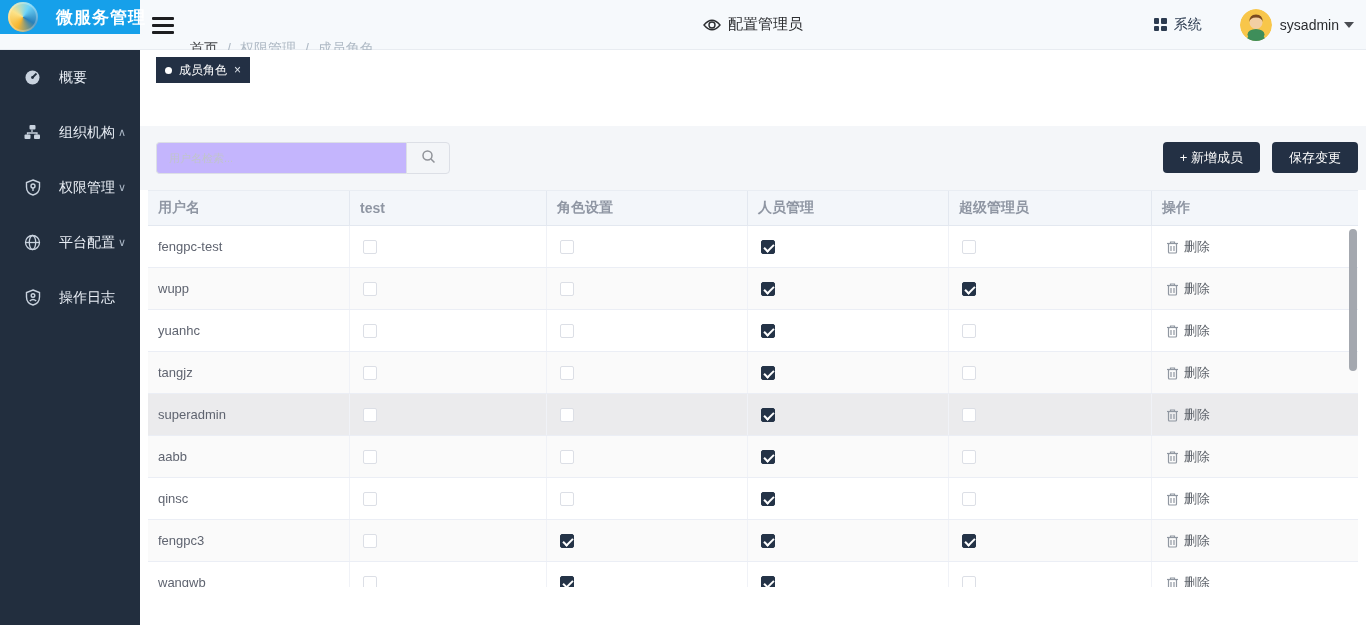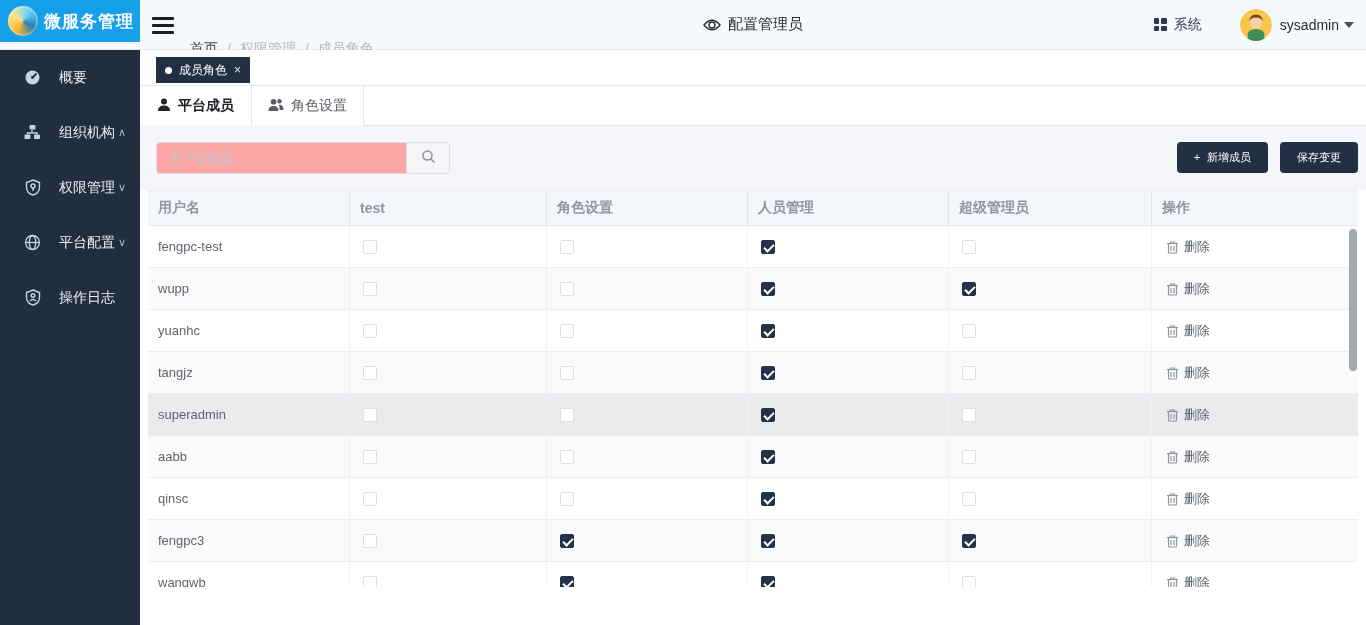--- a/index.html
+++ b/index.html
@@ -1,21 +1,21 @@
 <!DOCTYPE html>
 <html><head>
 <meta charset="utf-8">
 <style>
   * { margin:0; padding:0; box-sizing:border-box; }
   html,body { width:1366px; height:625px; font-family:"Liberation Sans","DejaVu Sans",sans-serif; background:#fff; overflow:hidden; }
   .app { position:relative; width:1366px; height:625px; }
 
   
   .header { position:absolute; top:0; left:0; width:1366px; height:50px; background:#f6f9fc; border-bottom:1px solid #e8ecf1; }
-  .logo { position:absolute; top:0; left:0; width:140px; height:42px; background:#16a0ea; display:flex; align-items:center; padding-left:8px; gap:6px; }
+  .logo { position:absolute; top:0; left:0; width:140px; height:34px; background:#16a0ea; display:flex; align-items:center; padding-left:8px; gap:18px; }
   .logo-swirl { width:30px; height:30px; border-radius:50%; background:conic-gradient(from 210deg,#f7b733,#fce38a,#6dd5fa,#2980b9,#f7b733); box-shadow:inset 0 0 0 2px rgba(255,255,255,.25); flex:0 0 auto; }
   .logo-text { color:#fff; font-size:17px; font-weight:bold; letter-spacing:1px; white-space:nowrap; }
   .header-right { position:absolute; left:140px; right:0; top:0; height:49px; }
   .hamburger { position:absolute; left:12px; top:14px; width:22px; height:22px; cursor:pointer; display:flex; flex-direction:column; justify-content:center; gap:4px; }
   .hamburger span { display:block; height:3px; background:#1d1e20; border-radius:1px; }
   .breadcrumb { position:absolute; left:50px; top:0; height:49px; display:flex; align-items:center; gap:9px; font-size:14px;margin-top:24px; }
   .crumb-home { color:#424447; }
   .crumb-sep, .crumb { color:#aeb9c4; }
   .center-title { position:absolute; left:50%; top:0; height:49px; transform:translateX(-50%); display:flex; align-items:center; gap:7px; color:#2b2d30; font-size:15px; }
   .eye-icon svg { display:block; }
@@ -43,25 +43,25 @@
   .tag-chip { position:absolute; left:16px; top:7px; height:26px; background:#233044; color:#fff; font-size:12px; display:flex; align-items:center; gap:7px; padding:0 9px; cursor:pointer; }
   .tag-dot { width:7px; height:7px; border-radius:50%; background:#fff; }
   .tag-close { font-size:12px; line-height:1; cursor:pointer; color:#dfe5ec; }
 
   .tabs { position:absolute; top:35px; left:0; right:0; height:41px; border-top:1px solid #e6eaf0; border-bottom:1px solid #dfe4ed; background:#fff; display:flex; }
   .tab { width:112px; height:40px; display:flex; align-items:center; justify-content:center; gap:7px; font-size:14px; border-right:1px solid #e6eaf0; cursor:pointer; color:#585d66; background:#fff; }
   .tab.active { color:#23242a; font-weight:bold; margin-bottom:-1px; height:41px; border-bottom:1px solid #fff; }
 
   .toolbar { position:absolute; top:76px; left:0; right:0; height:64px; background:#f4f6f9; }
   .search-group { position:absolute; left:16px; top:16px; display:flex; }
-  .search-input { width:250px; height:32px; border:1px solid #dcdfe6; border-right:none; border-radius:4px 0 0 4px; background:#fca5a5; padding:0 12px; font-size:13px; color:#333; outline:none; font-family:inherit; }
+  .search-input { width:250px; height:32px; border:1px solid #dcdfe6; border-right:none; border-radius:4px 0 0 4px; background:#c4b5fd; padding:0 12px; font-size:11px; color:#333; outline:none; font-family:inherit; }
   .search-input::placeholder { color:#c0c4cc; }
   .search-btn { width:44px; height:32px; border:1px solid #dcdfe6; border-radius:0 4px 4px 0; background:#f3f5f8; display:flex; align-items:center; justify-content:center; cursor:pointer; }
   .btn-group { position:absolute; right:8px; top:16px; display:flex; gap:12px; }
-  .dark-btn { height:31px; background:#233044; color:#fff; border:none; border-radius:4px; font-size:11px; padding:7px 17px; cursor:pointer; font-family:Liberation Mono, monospace; white-space:nowrap; }
+  .dark-btn { height:31px; background:#233044; color:#fff; border:none; border-radius:4px; font-size:13px; padding:7px 17px; cursor:pointer; font-family:Liberation Sans, sans-serif; white-space:nowrap; }
 
   
   .table-wrap { position:absolute; top:140px; left:8px; right:8px; height:397px; overflow:hidden; border-top:1px solid #e9edf3; }
   .thead { display:flex; height:35px; background:#f3f6fa; border-bottom:1px solid #e3e8f0; }
   .th { display:flex; align-items:center; padding-left:10px; font-size:14px; color:#8f96a3; font-weight:bold; border-right:1px solid #e3e8f0; }
   .th:last-child { border-right:none; }
   .tbody { height:362px; overflow:hidden; position:relative; }
   .trow { display:flex; height:42px; border-bottom:1px solid #ebeef5; background:#fff; }
   .trow:nth-child(even) { background:#fafafa; }
   .trow.hover { background:#ebebed; }
@@ -194,42 +194,20 @@
   <div class="main">
 
     <div class="tagbar">
       <div class="tag-chip">
         <span class="tag-dot"></span>
         <span>成员角色</span>
         <span class="tag-close">×</span>
       </div>
     </div>
 
-    <div class="tabs">
-      <div class="tab active">
-        <span>
-          <svg width="14" height="14" viewBox="0 0 14 14" fill="#23242a">
-              <circle cx="7" cy="3.6" r="3"></circle>
-              <path d="M1 13 Q1 7.5 7 7.5 Q13 7.5 13 13 Z"></path>
-            </svg>
-        </span>
-        <span>平台成员</span>
-      </div>
-      <div class="tab">
-        <span>
-          <svg width="16" height="14" viewBox="0 0 16 14" fill="#585d66">
-              <circle cx="5.5" cy="3.8" r="2.8"></circle>
-              <path d="M0.5 13 Q0.5 8 5.5 8 Q10.5 8 10.5 13 Z"></path>
-              <circle cx="11.5" cy="3.2" r="2.2"></circle>
-              <path d="M11 6.5 Q15.5 6.8 15.5 12 L11.8 12"></path>
-            </svg>
-        </span>
-        <span>角色设置</span>
-      </div>
-    </div>
 
     <div class="toolbar">
       <div class="search-group">
         <input class="search-input" type="text" placeholder="用户名检索..." style="">
         <div class="search-btn">
           <span>
             <svg width="15" height="15" viewBox="0 0 15 15" fill="none" stroke="#909399" stroke-width="1.5">
                 <circle cx="6.5" cy="6.5" r="4.5"></circle>
                 <line x1="10" y1="10" x2="13.5" y2="13.5"></line>
               </svg>

